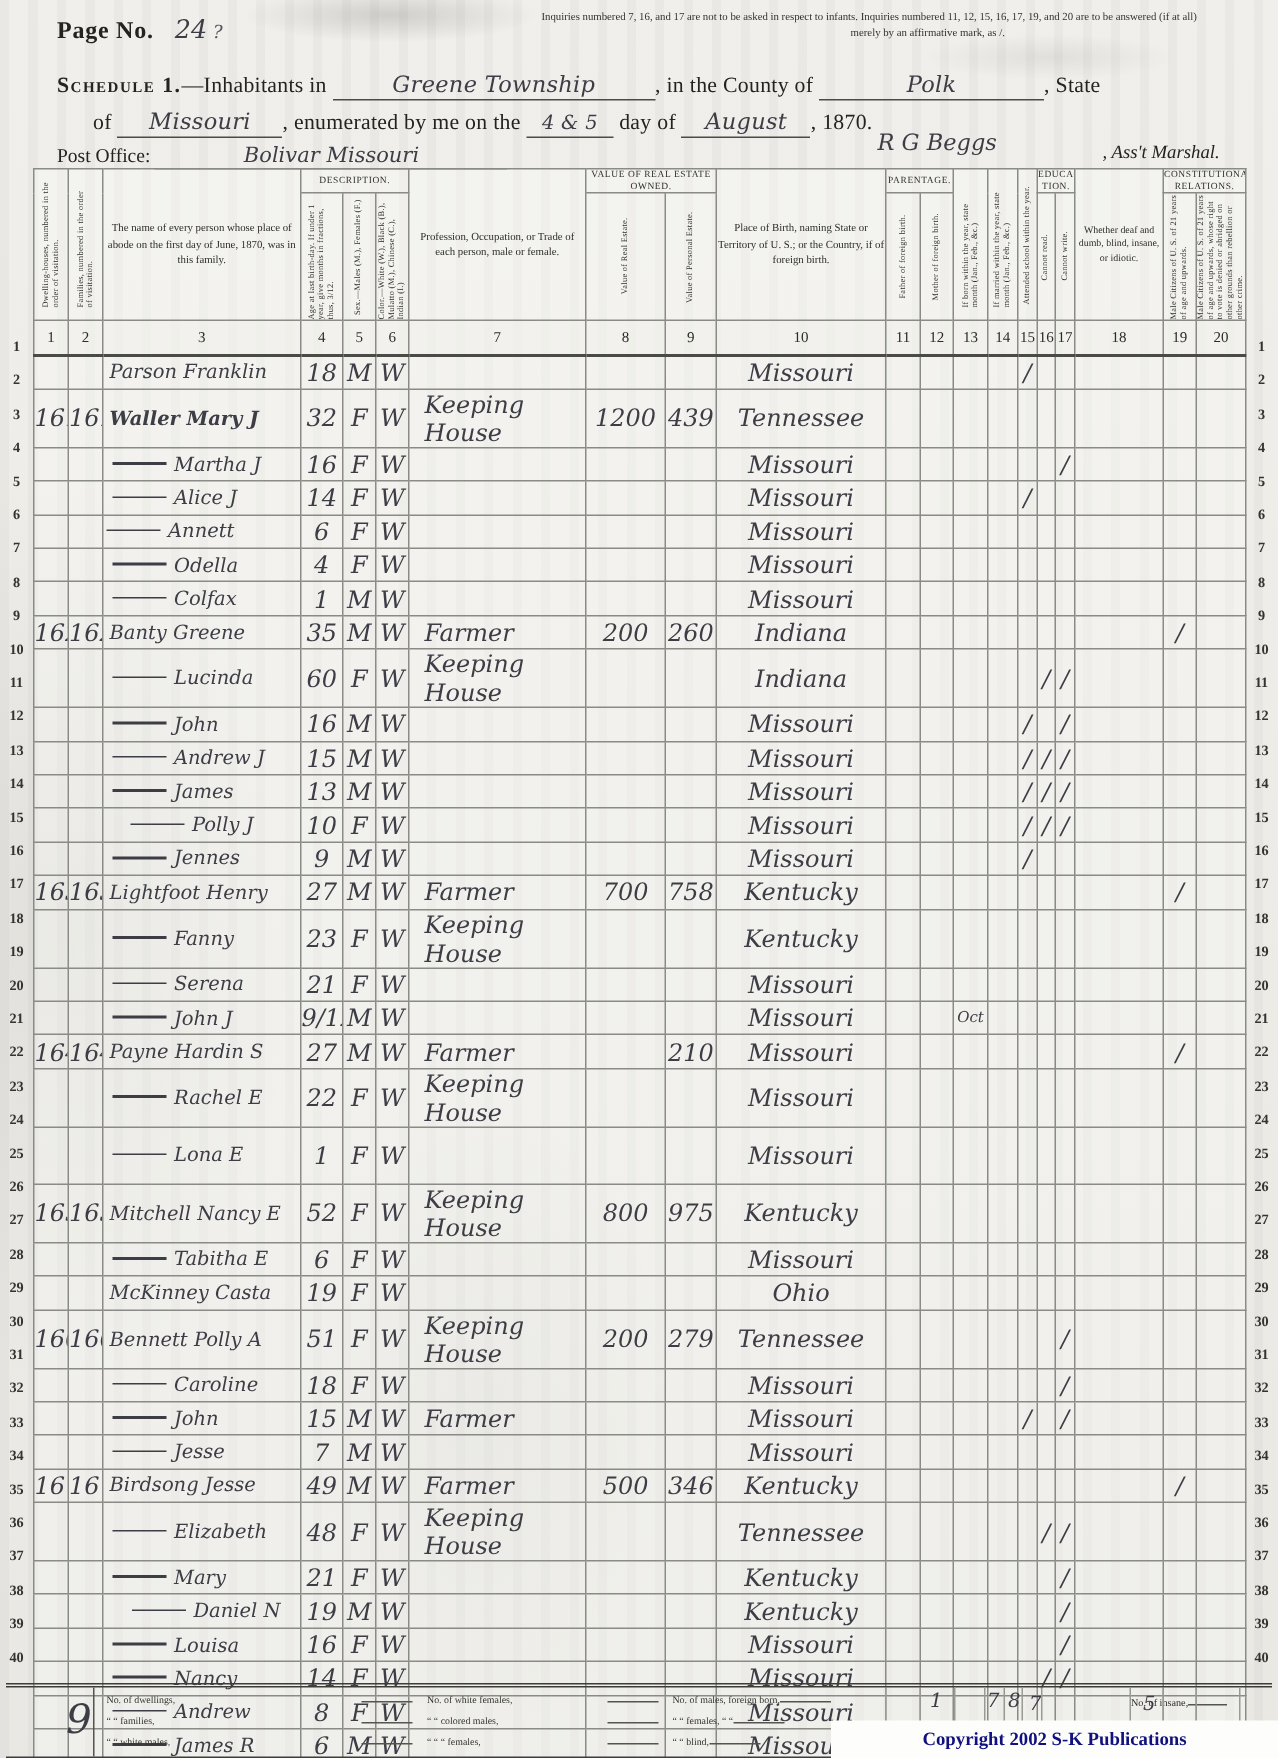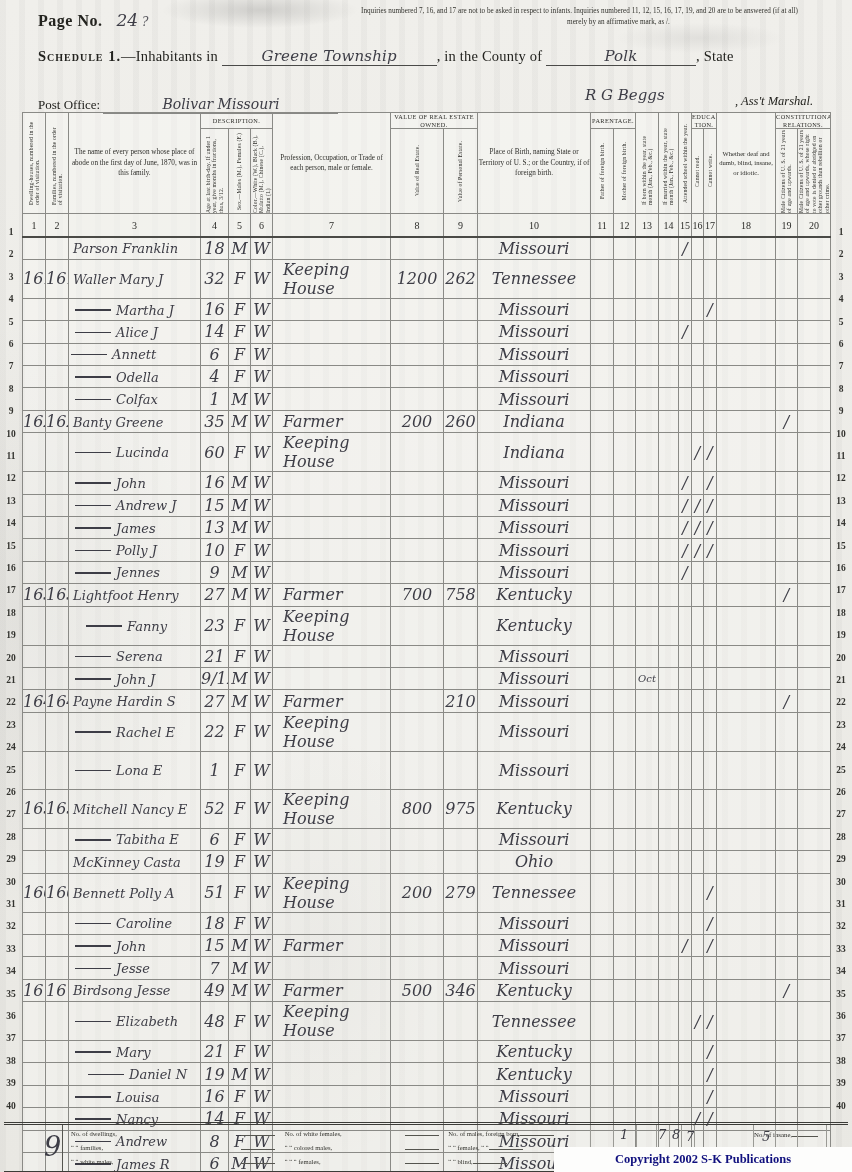--- a/index.html
+++ b/index.html
@@ -66,20 +66,27 @@
     <span>Inquiries numbered 7, 16, and 17 are not to be asked in respect to infants.  Inquiries numbered 11, 12, 15, 16, 17, 19, and 20 are to be answered (if at all)</span>
     <span class="c">merely by an affirmative mark, as /.</span>
   </div>
 
   <div class="abs schedline printed" style="left:38px; top:47px; width:800px; white-space:nowrap;">
     <span class="sc">Schedule 1.</span><span>—Inhabitants in</span>
     <span class="uline" style="width:215px;"><span class="hw hw15">Greene Township</span></span><span>, in the County of</span>
     <span class="uline" style="width:150px;"><span class="hw hw15">Polk</span></span><span>, State</span>
   </div>
 
+  <div class="abs schedline printed" style="left:62px; top:72px; width:780px; white-space:nowrap;">
+    <span>of</span>
+    <span class="uline" style="width:110px;"><span class="hw hw15">Missouri</span></span><span>, enumerated by me on the</span>
+    <span class="uline" style="width:58px;"><span class="hw hw13">4 &amp; 5</span></span>
+    <span>day of</span>
+    <span class="uline" style="width:86px;"><span class="hw hw15">August</span></span><span>, 1870.</span>
+  </div>
 
   <div class="abs printed" style="left:38px; top:96px; font-size:13px;">
     <span>Post Office:</span>
     <span class="uline" style="width:235px;"><span class="hw" style="font-size:14px;">Bolivar  Missouri</span></span>
   </div>
 
   <div class="abs hw" style="left:585px; top:86px; font-size:15px;">R G Beggs</div>
   <div class="abs printed" style="left:735px; top:94px; font-size:12.5px; font-style:italic;">, Ass't Marshal.</div>
 
   <table class="census abs" style="left:22px; top:112px; width:808px;">
@@ -209,27 +216,27 @@
           <td class="c hw sm">/</td>
           <td class="c hw sm"></td>
           <td class="c hw sm"></td>
           <td class="c"></td>
           <td class="c hw sm"></td>
           <td class="c"></td>
         </tr>
         <tr style="height: 22.4px;">
           <td class="c hw sm">161</td>
           <td class="c hw sm">161</td>
-          <td style="padding-left: 4px;"><span class="hw nm">Waller Mary J</span></td>
+          <td style="padding-left: 4px; font-weight: bold;"><span class="hw nm">Waller Mary J</span></td>
           <td class="c hw sm">32</td>
           <td class="c hw sm">F</td>
           <td class="c hw sm">W</td>
           <td class="hw sm" style="padding-left: 10px;">Keeping House</td>
           <td class="c hw sm">1200</td>
-          <td class="c hw sm">262</td>
+          <td class="c hw sm">439</td>
           <td class="c hw sm">Tennessee</td>
           <td class="c"></td>
           <td class="c"></td>
           <td class="c hw" style="font-size: 10px;"></td>
           <td class="c"></td>
           <td class="c hw sm"></td>
           <td class="c hw sm"></td>
           <td class="c hw sm"></td>
           <td class="c"></td>
           <td class="c hw sm"></td>
@@ -451,21 +458,21 @@
           <td class="c hw sm">/</td>
           <td class="c hw sm">/</td>
           <td class="c hw sm">/</td>
           <td class="c"></td>
           <td class="c hw sm"></td>
           <td class="c"></td>
         </tr>
         <tr style="height: 22.4px;">
           <td class="c hw sm"></td>
           <td class="c hw sm"></td>
-          <td style="padding-left: 4px;"><span class="dash"></span><span class="hw nm">Polly J</span></td>
+          <td style="padding-left: 16px;"><span class="dash"></span><span class="hw nm">Polly J</span></td>
           <td class="c hw sm">10</td>
           <td class="c hw sm">F</td>
           <td class="c hw sm">W</td>
           <td class="hw sm" style="padding-left: 10px;"></td>
           <td class="c hw sm"></td>
           <td class="c hw sm"></td>
           <td class="c hw sm">Missouri</td>
           <td class="c"></td>
           <td class="c"></td>
           <td class="c hw" style="font-size: 10px;"></td>
@@ -517,21 +524,21 @@
           <td class="c hw sm"></td>
           <td class="c hw sm"></td>
           <td class="c hw sm"></td>
           <td class="c"></td>
           <td class="c hw sm">/</td>
           <td class="c"></td>
         </tr>
         <tr style="height: 22.4px;">
           <td class="c hw sm"></td>
           <td class="c hw sm"></td>
-          <td style="padding-left: 15px;"><span class="dash"></span><span class="hw nm">Fanny</span></td>
+          <td style="padding-left: 4px;"><span class="dash"></span><span class="hw nm">Fanny</span></td>
           <td class="c hw sm">23</td>
           <td class="c hw sm">F</td>
           <td class="c hw sm">W</td>
           <td class="hw sm" style="padding-left: 10px;">Keeping House</td>
           <td class="c hw sm"></td>
           <td class="c hw sm"></td>
           <td class="c hw sm">Kentucky</td>
           <td class="c"></td>
           <td class="c"></td>
           <td class="c hw" style="font-size: 10px;"></td>

